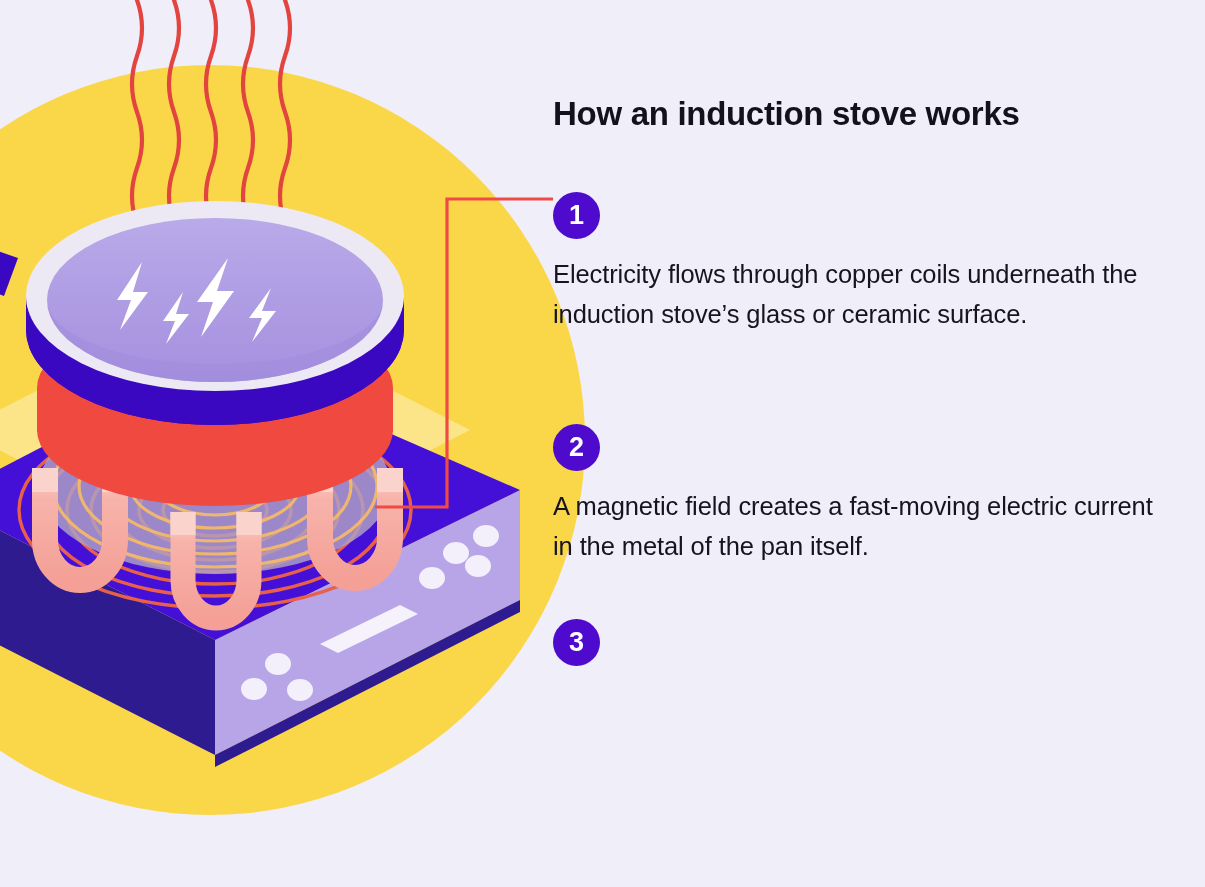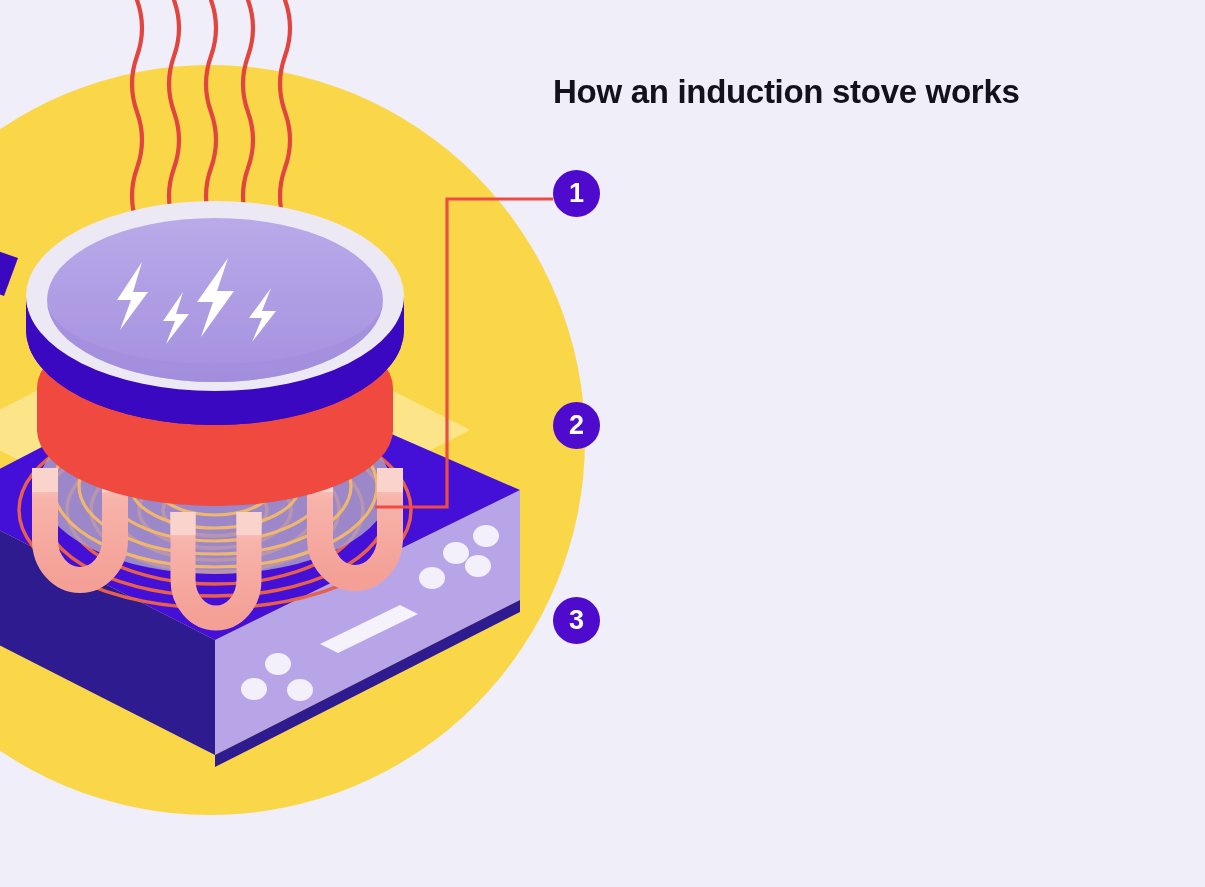--- a/index.html
+++ b/index.html
@@ -5,21 +5,21 @@
   html,body{margin:0;padding:0;}
   body{
     width:1205px;height:887px;
     background:#f0eef8;
     font-family:"Liberation Sans","DejaVu Sans",sans-serif;
     overflow:hidden;position:relative;
   }
   #stage{position:absolute;inset:0;width:1205px;height:887px;}
   #art{position:absolute;left:0;top:0;width:620px;height:887px;}
   #panel{
-    position:absolute;left:553px;top:74px;width:600px;height:760px;
+    position:absolute;left:553px;top:96px;width:600px;height:760px;
   }
   .title{
     font-size:33px;font-weight:bold;color:#13111c;
     letter-spacing:-0.3px;margin:0 0 0 0;line-height:1.1;
   }
   .step{position:absolute;left:0;width:600px;}
   .badge{
     width:47px;height:47px;border-radius:50%;
     background:#4f0bcd;color:#ffffff;
     display:flex;align-items:center;justify-content:center;
@@ -161,24 +161,26 @@
 
     <polyline points="553,199 447,199 447,507 375,507" fill="none" stroke="#ef4a44" stroke-width="3.2"></polyline>
   </svg>
 
   <div id="panel">
 
     <h1 class="title">How an induction stove works</h1>
 
     <div class="step s1">
       <div class="badge">1</div>
+      <p class="body-text">Electricity flows through copper coils underneath the induction stove’s glass or ceramic surface.</p>
     </div>
 
     <div class="step s2">
       <div class="badge">2</div>
+      <p class="body-text">A magnetic field creates a fast-moving electric current in the metal of the pan itself.</p>
     </div>
 
     <div class="step s3">
       <div class="badge">3</div>
     </div>
 
   </div>
 </div>
 
 </body></html>

